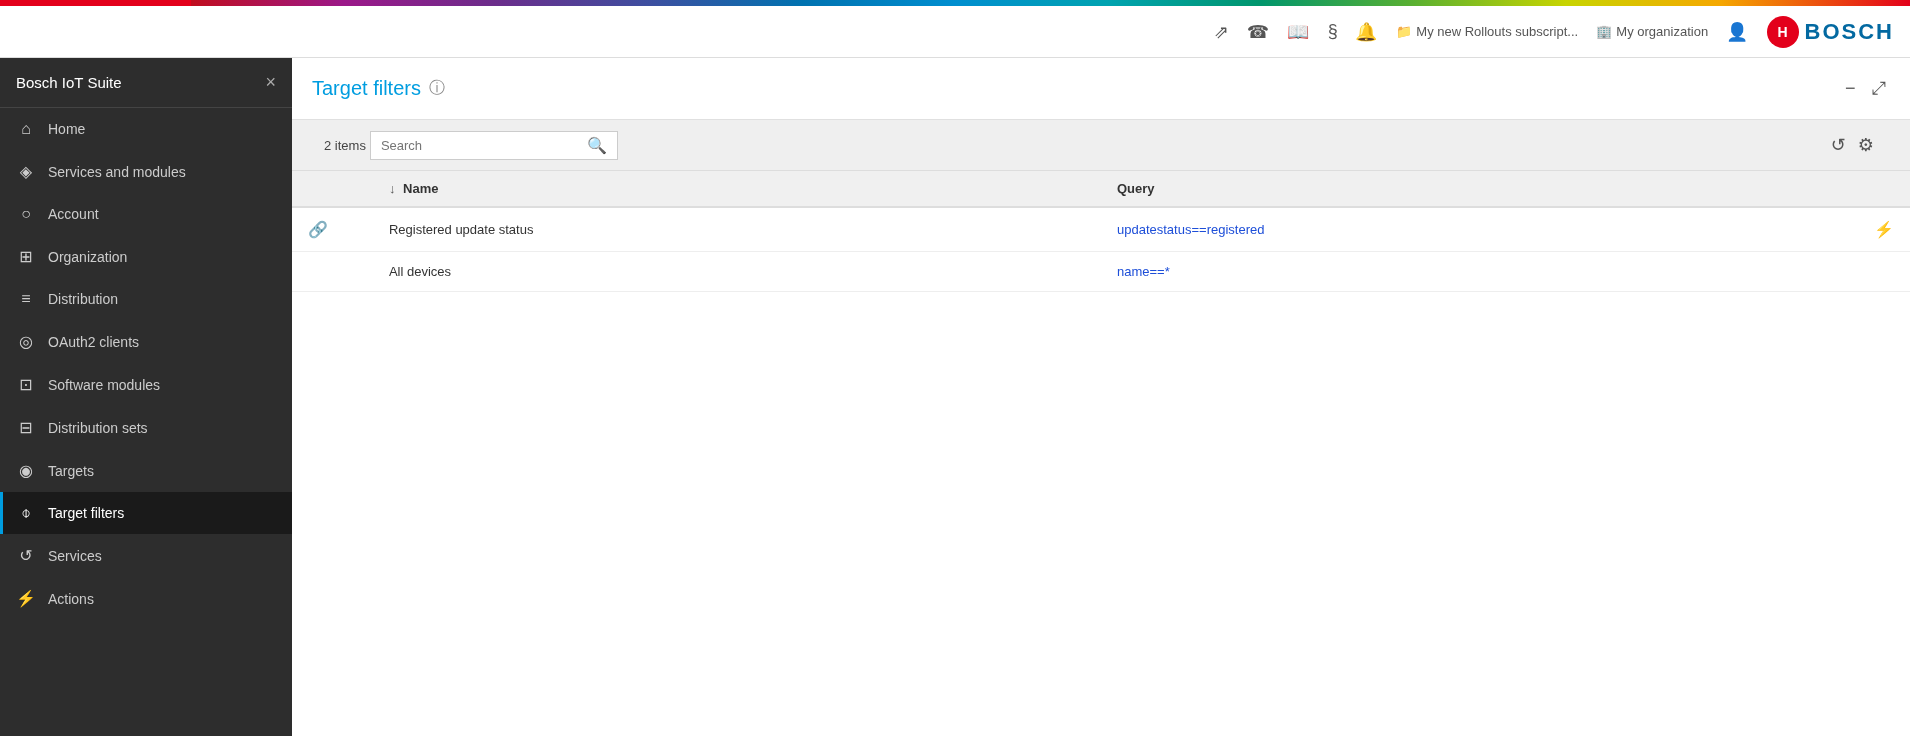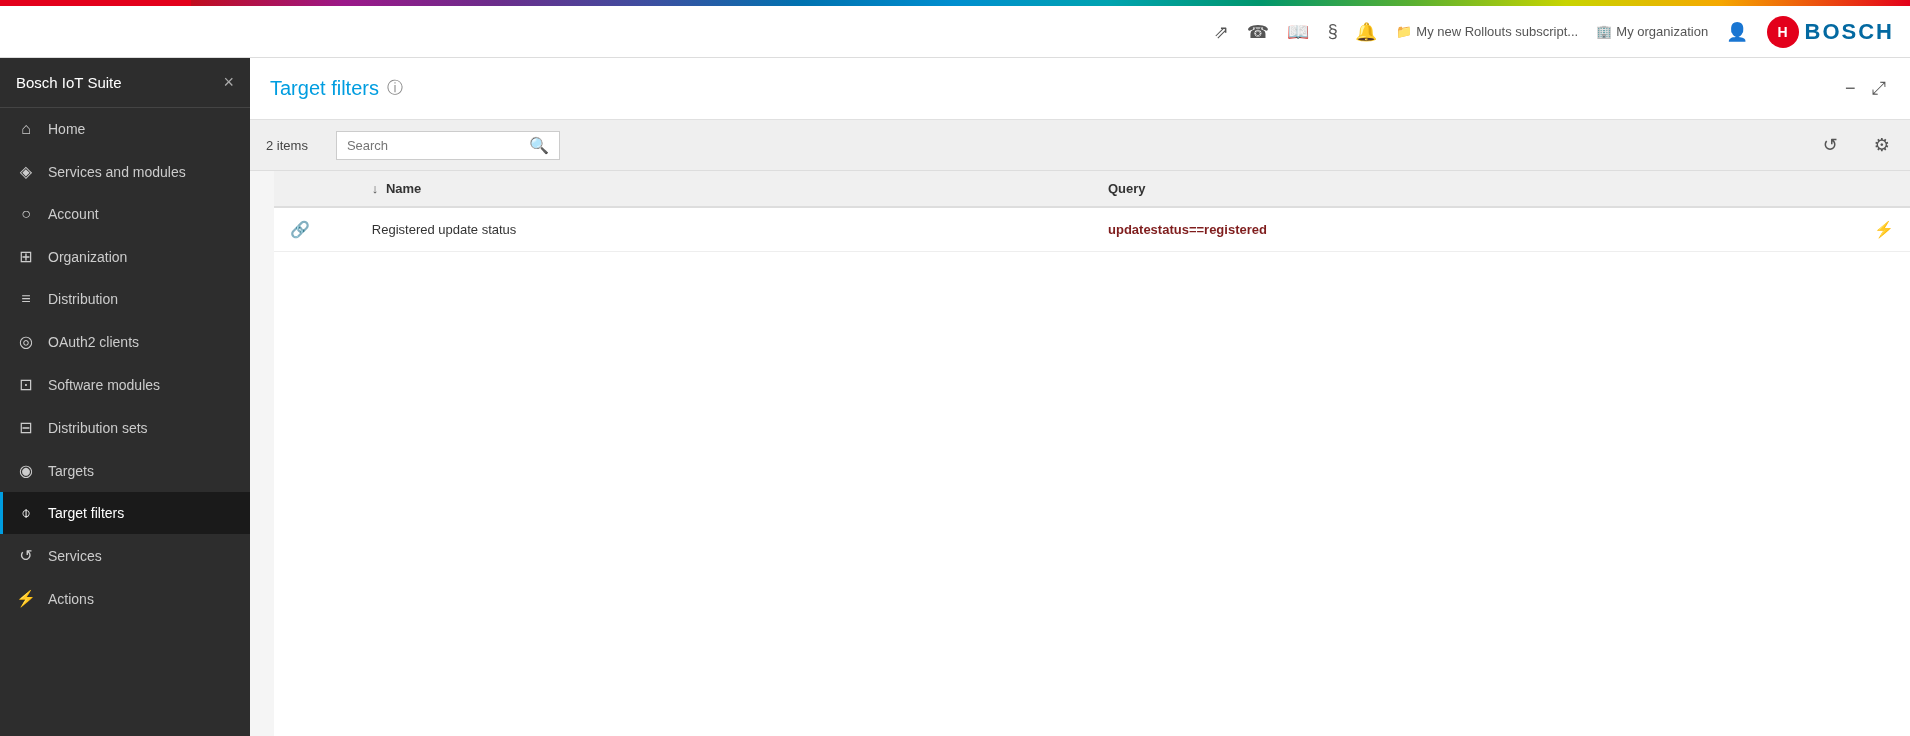--- a/index.html
+++ b/index.html
@@ -84,21 +84,21 @@
 
     
     .main-layout {
       display: flex;
       flex: 1;
       overflow: hidden;
     }
 
     
     .sidebar {
-      width: 250px;
+      width: 292px;
       background: #2d2d2d;
       color: #ccc;
       flex-shrink: 0;
       display: flex;
       flex-direction: column;
       overflow-y: auto;
     }
     .sidebar-header {
       display: flex;
       align-items: center;
@@ -185,39 +185,39 @@
       border: none;
       color: #555;
       font-size: 18px;
       cursor: pointer;
       padding: 4px;
     }
 
     
     .toolbar {
       background: #efefef;
-      padding: 10px 16px;
-      display: flex;
-      align-items: center;
-      gap: 28px;
+      padding: 10px 32px;
+      display: flex;
+      align-items: center;
+      gap: 4px;
       border-bottom: 1px solid #ddd;
       flex-shrink: 0;
     }
     .item-count {
       font-size: 13px;
       color: #444;
       white-space: nowrap;
     }
     .search-container {
       display: flex;
       align-items: center;
       background: #fff;
       border: 1px solid #ccc;
       padding: 4px 10px;
-      width: 224px;
+      width: 248px;
     }
     .search-input {
       border: none;
       outline: none;
       font-size: 13px;
       flex: 1;
       background: transparent;
     }
     .search-icon {
       color: #666;
@@ -231,21 +231,20 @@
       font-size: 18px;
       cursor: pointer;
       padding: 4px;
     }
 
     
     .table-container {
       flex: 1;
       background: #fff;
       overflow-y: auto;
-      margin-left: 24px;
     }
     table {
       width: 100%;
       border-collapse: collapse;
     }
     thead tr {
       background: #f0f0f0;
       border-bottom: 2px solid #ddd;
     }
     thead th {
@@ -269,22 +268,21 @@
       padding: 12px 16px;
       font-size: 13px;
       color: #333;
     }
     .row-icon-cell {
       width: 40px;
       color: #888;
       font-size: 16px;
     }
     .query-text {
-      color: #7f1d1d;
-      font-weight: bold;
+      color: #1d4ed8;
     }
     .row-action-cell {
       width: 40px;
       text-align: right;
     }
     .row-action-icon {
       color: #888;
       font-size: 16px;
       cursor: pointer;
     }
@@ -421,18 +419,24 @@
           <tr class="table-row">
             <td class="row-icon-cell">
               <span>🔗</span>
             </td>
             <td class="col-name">Registered update status</td>
             <td class="col-query query-text">updatestatus==registered</td>
             <td class="row-action-cell">
               <span class="row-action-icon">⚡</span>
             </td>
           </tr>
+          <tr class="table-row">
+            <td class="row-icon-cell"></td>
+            <td class="col-name">All devices</td>
+            <td class="col-query query-text">name==*</td>
+            <td class="row-action-cell"></td>
+          </tr>
         </tbody>
       </table>
     </div>
 
   </div>
 </div>
 
 </body></html>

